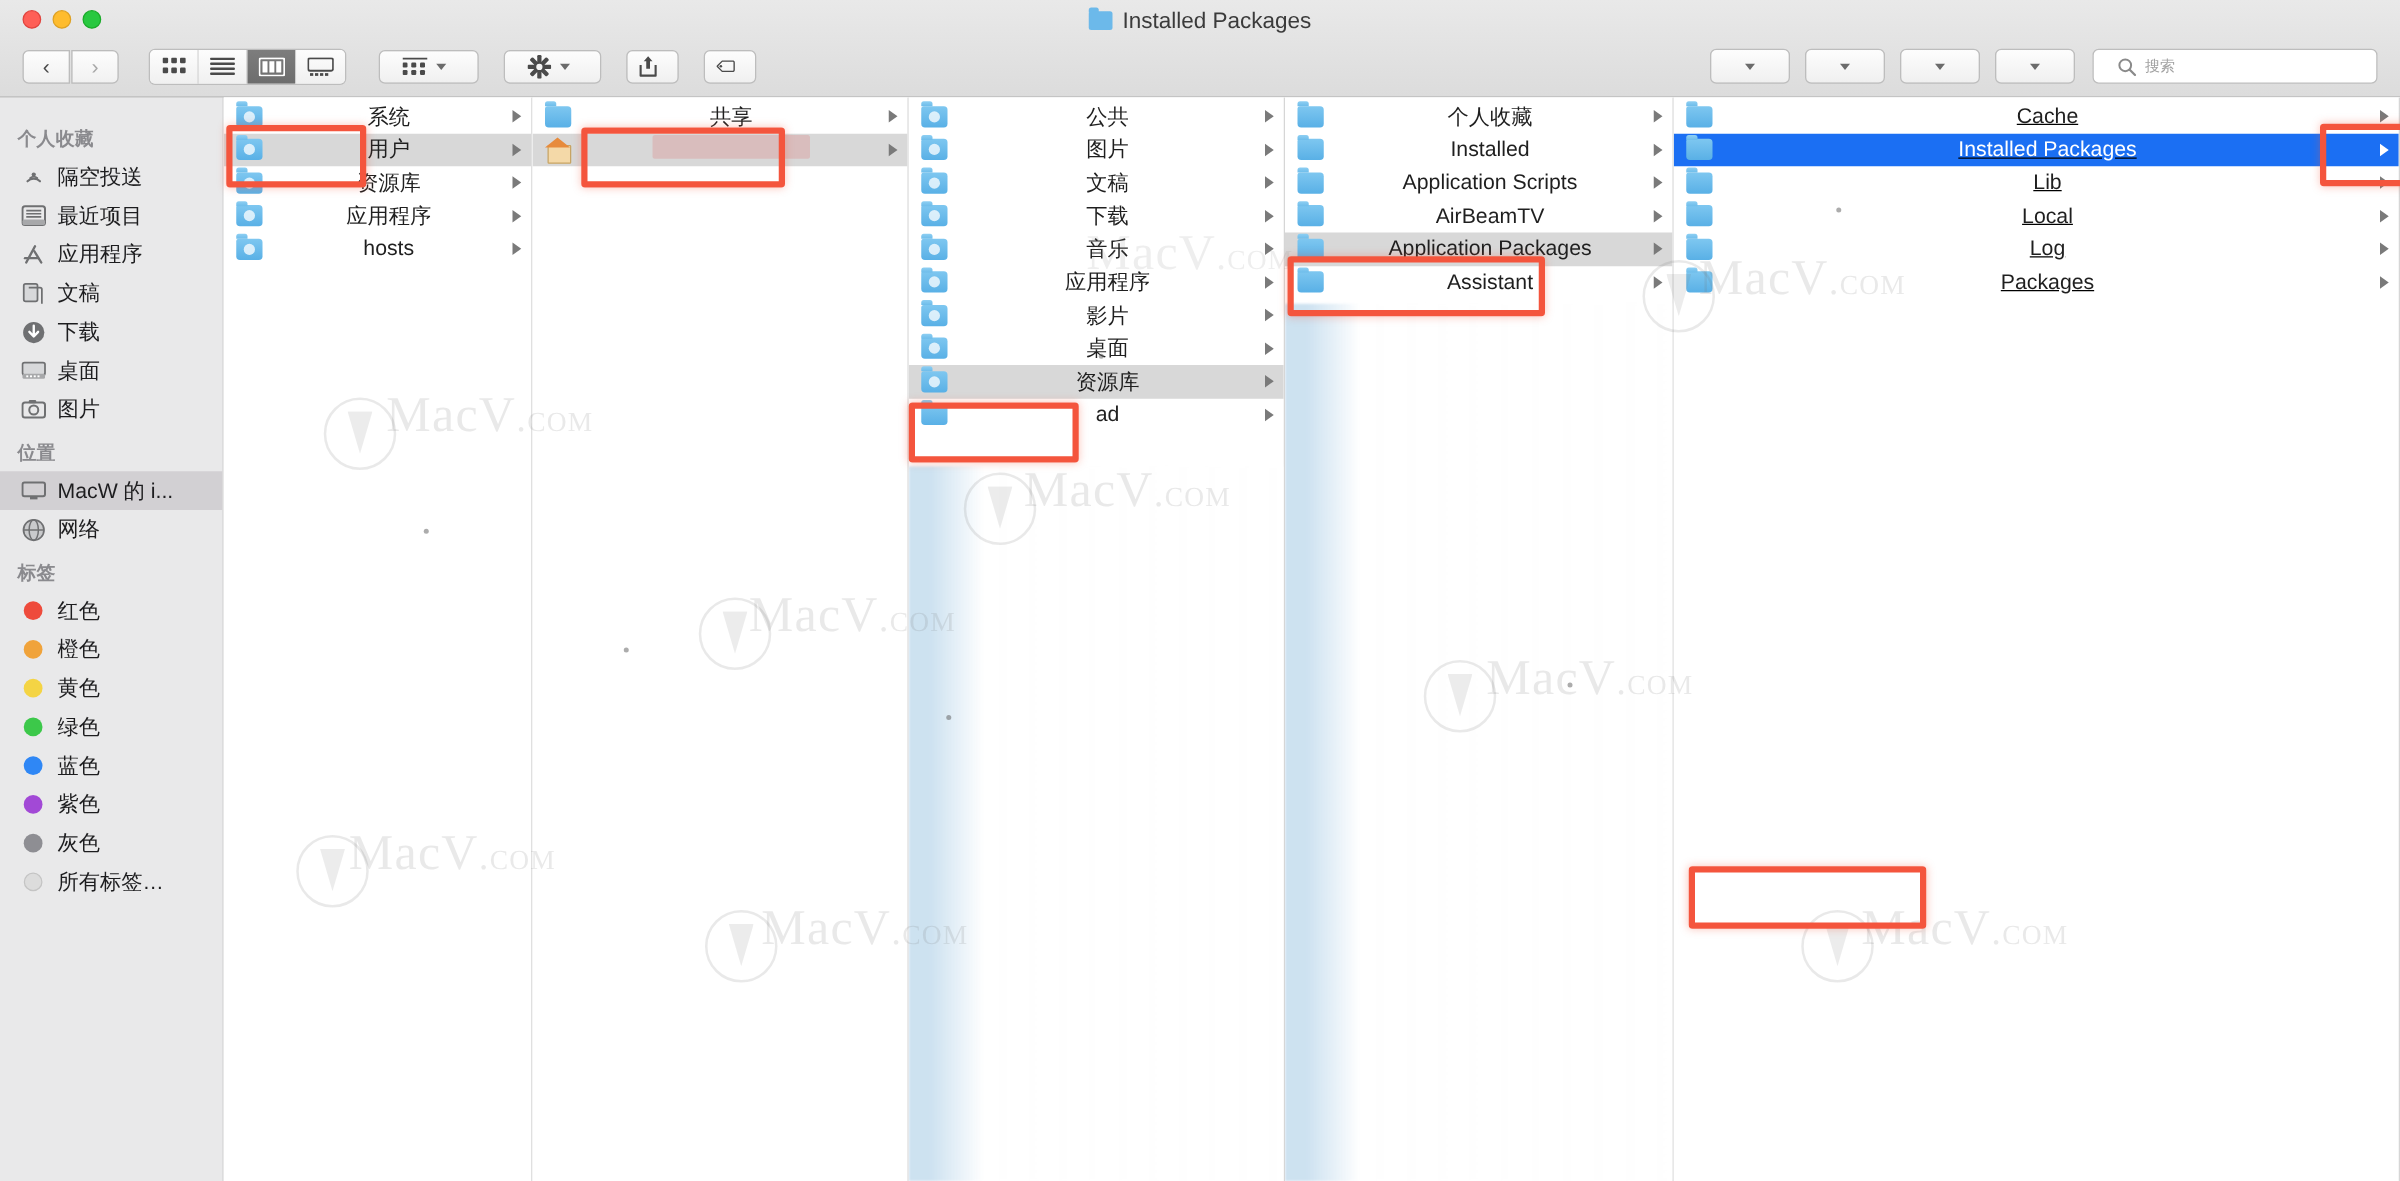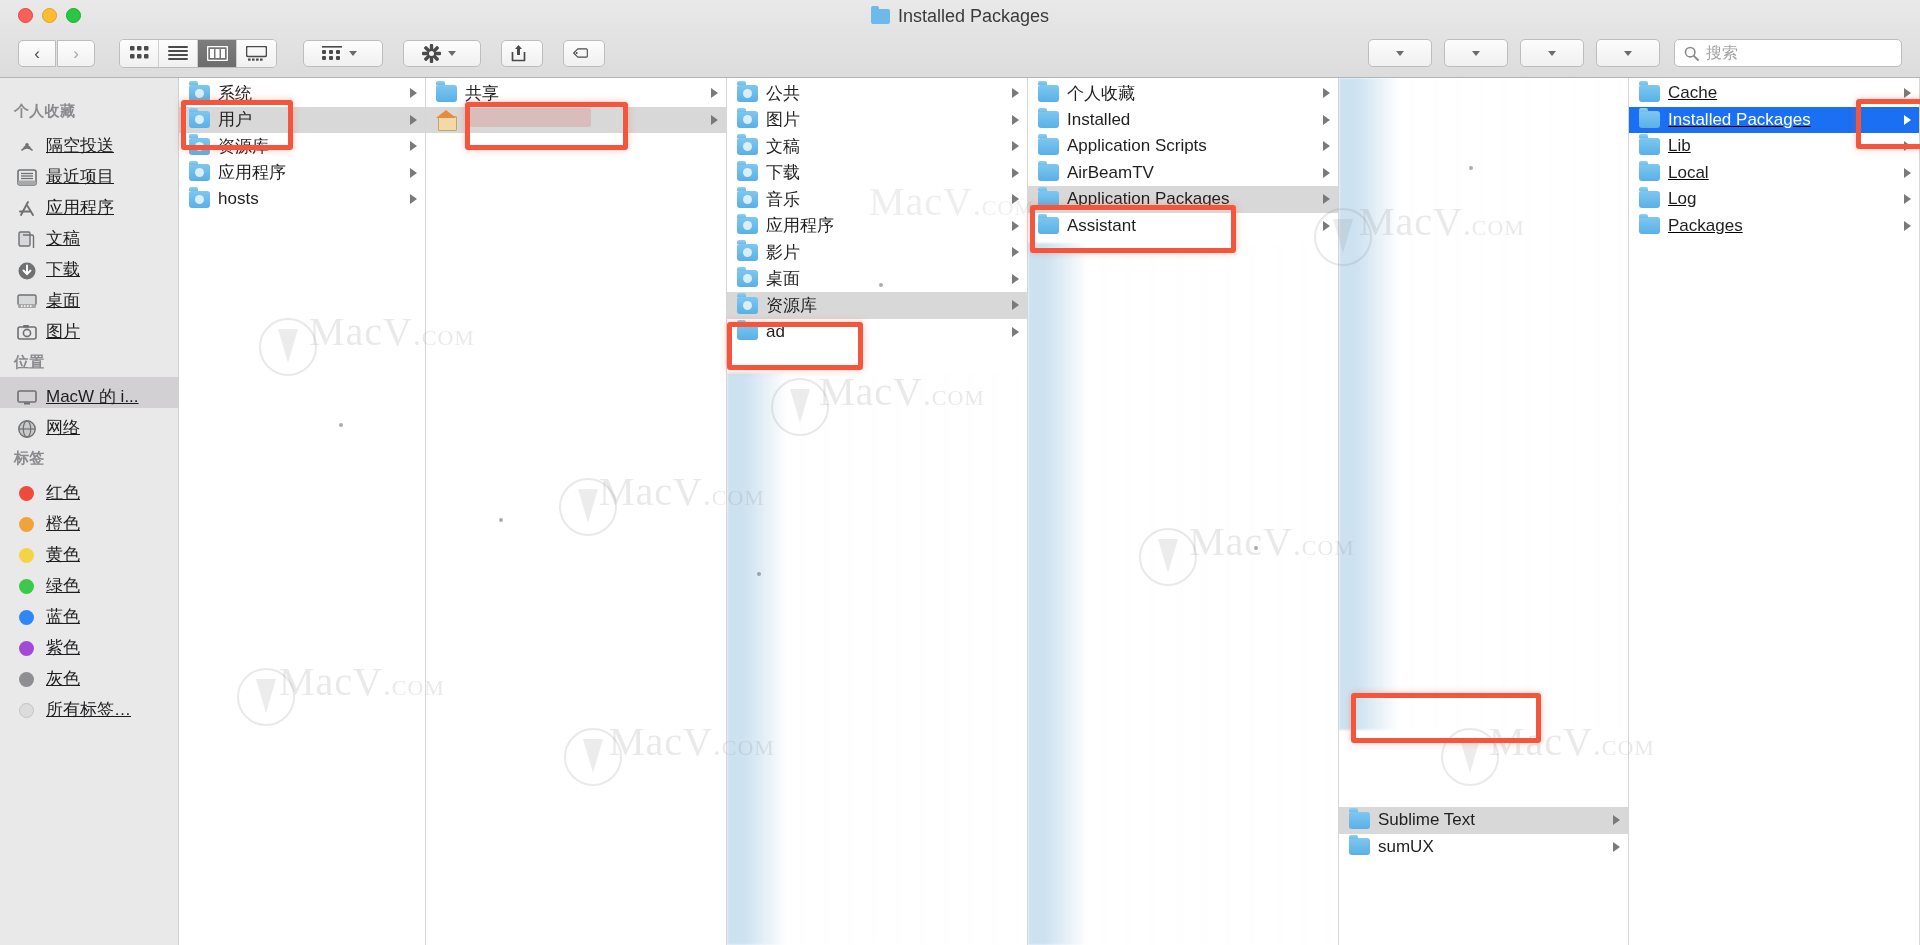--- a/index.html
+++ b/index.html
@@ -115,24 +115,24 @@
     background: linear-gradient(#fdfdfd, #f0f0f0);
     display: flex; align-items: center; justify-content: center;
     margin-left: 12px;
   }
   .searchbox {
     width: 228px; height: 28px;
     border-radius: 5px;
     border: 1px solid #bdbdbd;
     background: #fff;
     display: flex; align-items: center; gap: 7px;
-    padding: 0 9px;
+    padding: 0 19px;
     margin-left: 14px;
     color: #a2a2a2;
-    font-size: 16px;
+    font-size: 12px;
     text-align: center;
   }
 
   
   .body { display: flex; flex: 1; min-height: 0; }
 
   
   .sidebar {
     width: 179px;
     flex: 0 0 179px;
@@ -143,27 +143,26 @@
     font-size: 17px;
   }
   .sb-header {
     padding: 10px 14px 5px 14px;
     font-size: 15px;
     color: #8a8a8e;
     font-weight: 700;
     letter-spacing: .3px;
   }
   .sb-item {
-    display: flex; align-items: flex-end; gap: 9px;
+    display: flex; align-items: center; gap: 9px;
     height: 31px;
     padding: 0 10px 0 16px;
     color: #1d1d1f;
     white-space: nowrap;
     overflow: hidden;
-    text-decoration: underline;
   }
   .sb-item.selected { background: #d2d0d3; }
   .sb-icon {
     width: 21px; height: 21px;
     flex: 0 0 21px;
     display: flex; align-items: center; justify-content: center;
     color: #6f7072;
   }
   .dot { width: 15px; height: 15px; border-radius: 50%; display: block; }
   .sb-label { font-size: 17px; overflow: hidden; text-overflow: ellipsis; }
@@ -184,20 +183,21 @@
   .col.c5 { flex: 0 0 290px; }
   .col.c6 { flex: 1; text-decoration: underline; }
 
   .row {
     display: flex; align-items: center;
     height: 26.5px;
     padding: 0 8px 0 10px;
     font-size: 17px;
     color: #1f1f1f;
     white-space: nowrap;
+    text-align: center;
   }
   .row.sel  { background: #d8d8d8; }
   .row.blue { background: #1b6ff3; color: #fff; }
   .row .nm { flex: 1; overflow: hidden; text-overflow: ellipsis; }
 
   .folder {
     width: 21px; height: 17px; flex: 0 0 21px;
     margin-right: 8px; position: relative;
     background: linear-gradient(#7ec7f0, #59b0e6);
     border-radius: 2px 3px 3px 3px;
@@ -729,34 +729,20 @@
           <span class="disclose"></span>
         </div>
         <div class="row">
           <span class="folder plain"></span>
           <span class="nm">Assistant</span>
           <span class="disclose"></span>
         </div>
         <div class="blurcol" style="top:165px;"></div>
       </div>
 
-      <div class="col c5">
-        <div class="blurcol" style="bottom:215px;"></div>
-        <div style="height:727px"></div>
-        <div class="row sel" style="position:relative;z-index:5;">
-          <span class="folder plain"></span>
-          <span class="nm">Sublime Text</span>
-          <span class="disclose"></span>
-        </div>
-        <div class="row" style="position:relative;z-index:5;">
-          <span class="folder plain"></span>
-          <span class="nm">sumUX</span>
-          <span class="disclose"></span>
-        </div>
-      </div>
 
       <div class="col c6">
         <div class="row">
           <span class="folder plain"></span>
           <span class="nm">Cache</span>
           <span class="disclose"></span>
         </div>
         <div class="row blue">
           <span class="folder plain"></span>
           <span class="nm">Installed Packages</span>

